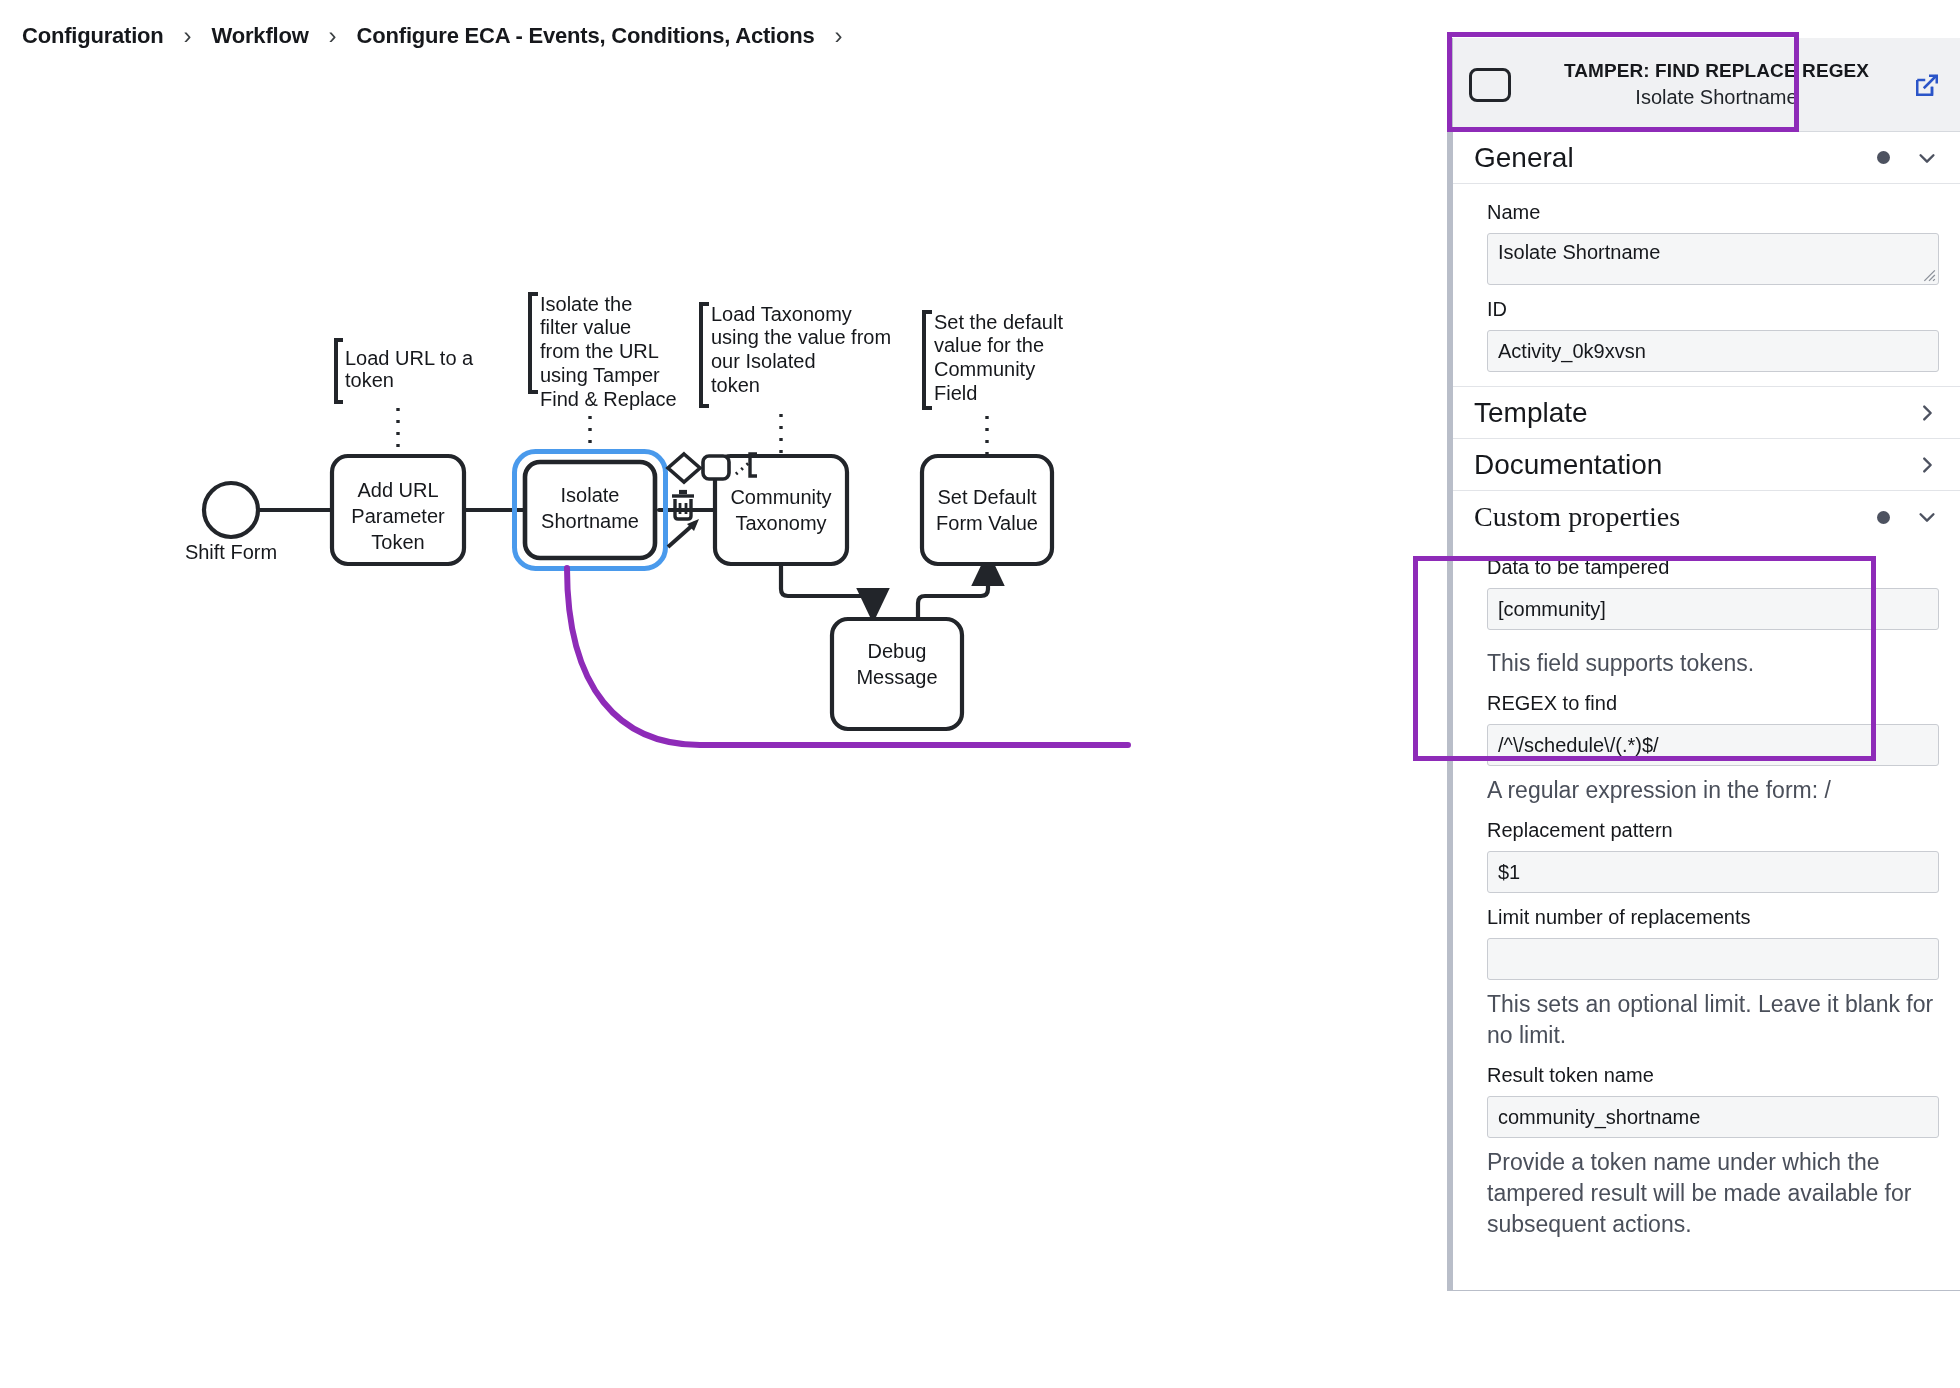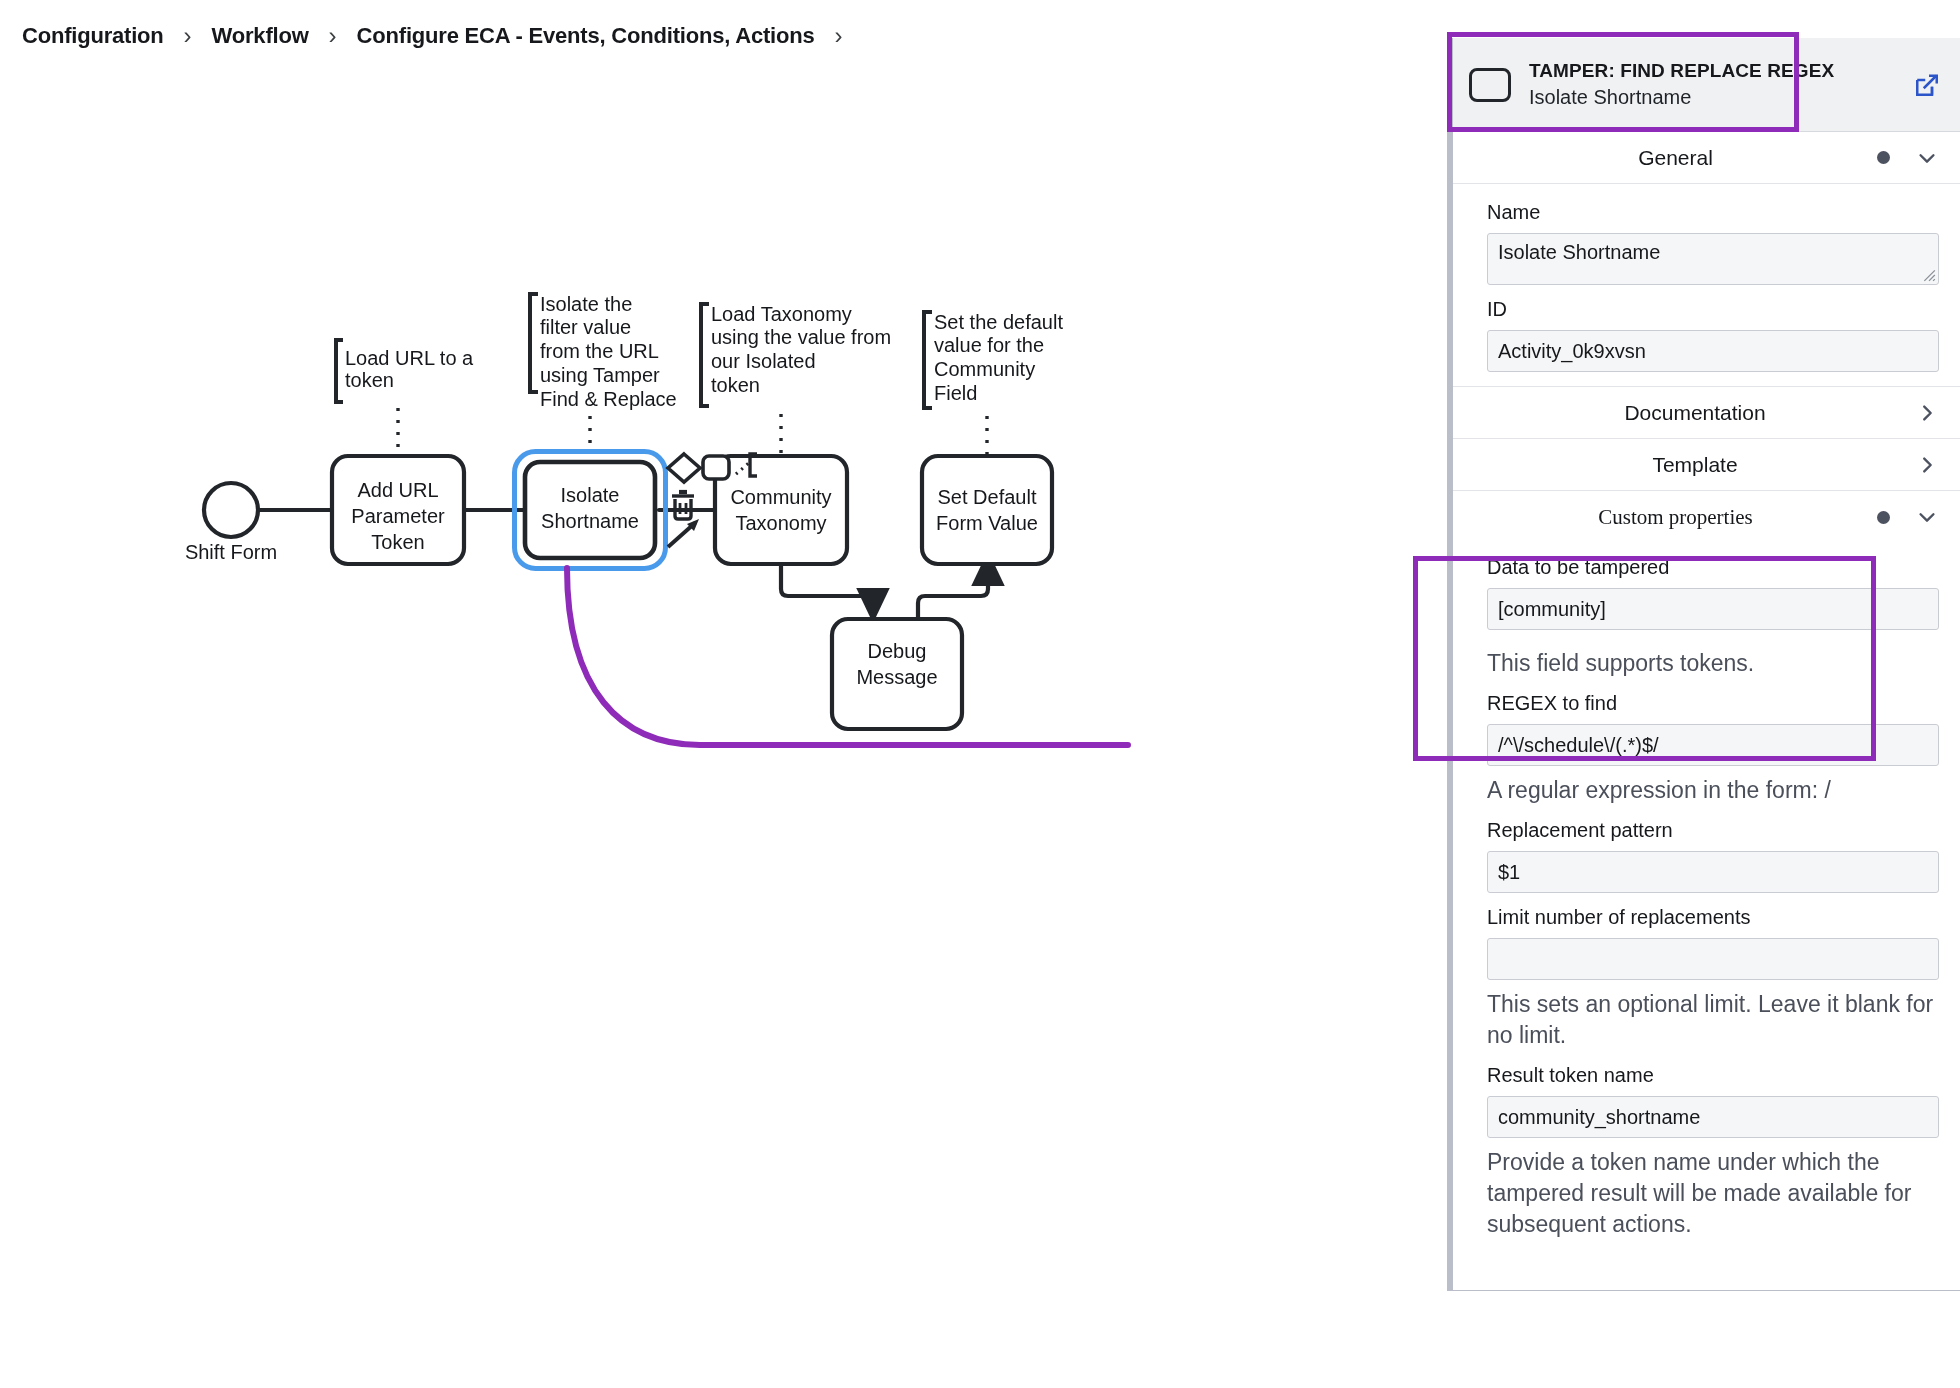--- a/index.html
+++ b/index.html
@@ -45,21 +45,21 @@
     position:relative;
     height:94px;
     background:#f0f1f3;
     border-bottom:1px solid #d6d9de;
     display:flex; align-items:center; padding:0 18px 0 16px;
   }
   .task-icon {
     width:42px; height:34px; border:3px solid #22252a; border-radius:8px;
     flex:0 0 auto; background:#f0f1f3;
   }
-  .header-text { margin-left:18px; flex:1 1 auto; min-width:0; }
+  .header-text { margin-left:18px; flex:1 1 auto; min-width:0;text-align:center; }
   .header-title {
     font-size:19px; font-weight:bold; letter-spacing:.1px; color:#16181c;
     line-height:1.25; white-space:nowrap;
   }
   .header-sub {
     font-size:20px; color:#1f2328; line-height:1.3; margin-top:2px;
     white-space:nowrap;
   }
   .open-icon { flex:0 0 auto; width:30px; height:30px; margin-left:8px; cursor:pointer; }
 
@@ -69,21 +69,21 @@
     border:5px solid #8e2bb8; pointer-events:none; z-index:4;
   }
 
   .panel-body { padding:0; }
 
   .section-head {
     display:flex; align-items:center; height:52px;
     padding:0 22px 0 21px; border-bottom:1px solid #e2e4e8;
     cursor:pointer;
   }
-  .section-head .sh-label { font-size:21px; color:#16181c; flex:1 1 auto;text-align:center; }
+  .section-head .sh-label { font-size:28px; color:#16181c; flex:1 1 auto; }
   .dot { width:13px; height:13px; border-radius:50%; background:#4d5260; margin-right:26px; flex:0 0 auto;}
   .chev { flex:0 0 auto; width:22px; height:22px; }
 
   .group { padding:4px 21px 14px 21px;margin-left:13px; }
   .field-label {
     font-size:20px; color:#16181c; margin:12px 0 8px 0; line-height:1.25;
   }
   .inp {
     width:100%; height:42px; background:#f5f6f7;
     border:1px solid #c9ccd2; border-radius:3px;
@@ -266,28 +266,28 @@
 
       <div class="field-label">ID</div>
       <div class="inp">
         <span>Activity_0k9xvsn</span>
       </div>
     </div>
 
     <div class="divider"></div>
 
     <div class="section-head">
-      <span class="sh-label">Documentation</span>
+      <span class="sh-label">Template</span>
       <svg class="chev" viewBox="0 0 24 24">
         <path d="M9,5 L16,12 L9,19" fill="none" stroke="#4d5260" stroke-width="2.6" stroke-linecap="round" stroke-linejoin="round"></path>
       </svg>
     </div>
 
     <div class="section-head">
-      <span class="sh-label">Template</span>
+      <span class="sh-label">Documentation</span>
       <svg class="chev" viewBox="0 0 24 24">
         <path d="M9,5 L16,12 L9,19" fill="none" stroke="#4d5260" stroke-width="2.6" stroke-linecap="round" stroke-linejoin="round"></path>
       </svg>
     </div>
 
     <div class="section-head" style="border-bottom:none;font-family:Liberation Serif, serif;">
       <span class="sh-label">Custom properties</span>
       <span class="dot"></span>
       <svg class="chev" viewBox="0 0 24 24">
         <path d="M5,9 L12,16 L19,9" fill="none" stroke="#4d5260" stroke-width="2.6" stroke-linecap="round" stroke-linejoin="round"></path>

